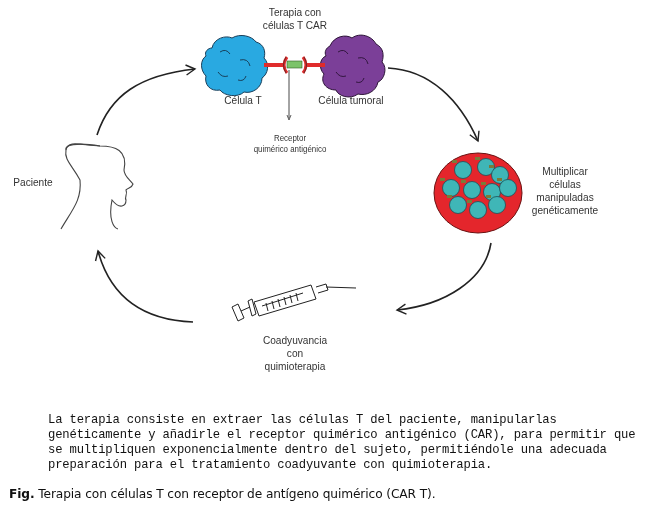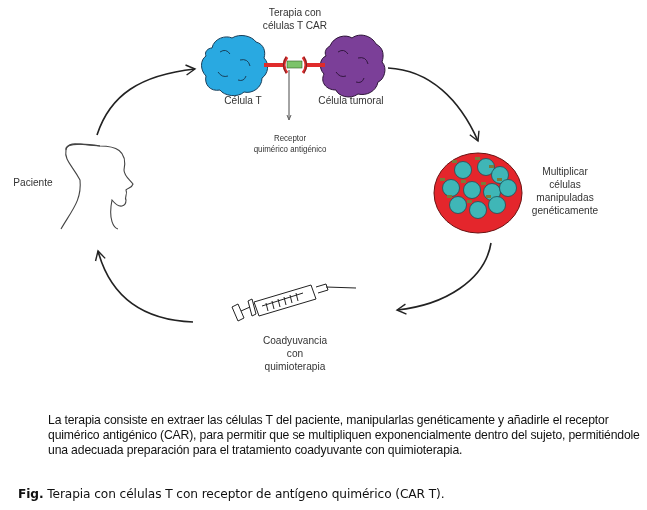--- a/index.html
+++ b/index.html
@@ -1,21 +1,21 @@
 <!DOCTYPE html>
 <html><head>
 <meta charset="utf-8">
 <style>
   html, body { margin: 0; padding: 0; background: #ffffff; }
   body { width: 647px; height: 510px; position: relative; overflow: hidden; font-family: "Liberation Sans", sans-serif; }
   #diagram { position: absolute; left: 0; top: 0; width: 647px; height: 400px; }
   .lbl { position: absolute; font-family: "Liberation Sans", sans-serif; color: #333; font-size: 11.5px; text-align: center; line-height: 13px; transform: scaleX(0.88); transform-origin: center; white-space: nowrap; }
   .lbl-small { font-size: 9px; line-height: 11px; }
-  .caption { position: absolute; left: 48px; top: 413px; width: 600px; font-family: Liberation Sans, sans-serif; font-size: 12.2px; line-height: 15px; color: #111; letter-spacing: -0.15px; }
-  .fig { position: absolute; left: 18px; top: 487px; font-family: "DejaVu Sans", sans-serif; font-size: 12.2px; color: #111; letter-spacing: -0.1px; }
+  .caption { position: absolute; left: 48px; top: 413px; width: 600px; font-family: Liberation Mono, monospace; font-size: 12.2px; line-height: 15px; color: #111; letter-spacing: -0.15px; }
+  .fig { position: absolute; left: 9px; top: 487px; font-family: "DejaVu Sans", sans-serif; font-size: 12.2px; color: #111; letter-spacing: -0.1px; }
   .fig b { font-weight: bold; }
 </style>
 </head>
 <body>
 
 <svg id="diagram" viewBox="0 0 647 400" xmlns="http://www.w3.org/2000/svg">
   <defs>
     <marker id="ah" viewBox="0 0 12 12" refX="10" refY="6" markerWidth="12" markerHeight="12" orient="auto" markerUnits="userSpaceOnUse">
       <path d="M1,1 L10,6 L1,11" fill="none" stroke="#222" stroke-width="1.4"></path>
     </marker>

